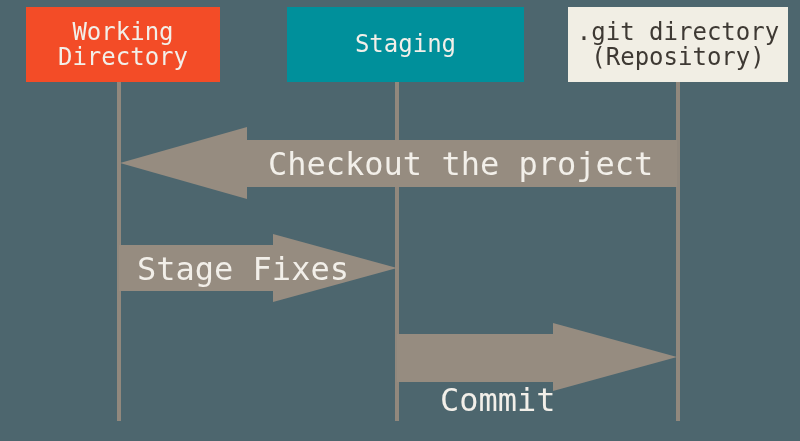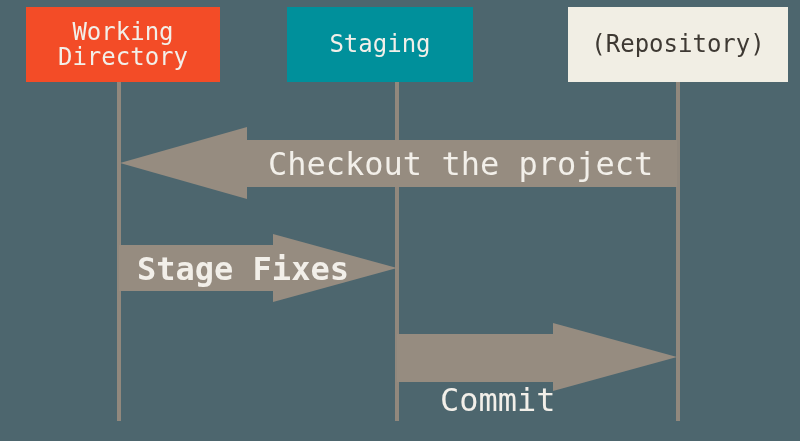--- a/index.html
+++ b/index.html
@@ -23,21 +23,21 @@
     display: flex;
     flex-direction: column;
     align-items: center;
     justify-content: center;
     font-size: 24px;
     line-height: 25px;
     text-align: center;
     white-space: nowrap;
   }
   .col-box.working   { left: 8px;   width: 194px; background: #F34C27; color: #F2EFE9; margin-left: 18px; }
-  .col-box.staging   { left: 287px; width: 186px; background: #00909B; color: #F2EFE9; }
+  .col-box.staging   { left: 287px; width: 237px; background: #00909B; color: #F2EFE9; }
   .col-box.gitdir    { left: 568px; width: 220px; background: #F1EEE4; color: #3E3933; }
 
   
   .lifeline {
     position: absolute;
     top: 82px;
     width: 4px;
     height: 339px;
     background: #91887D;
   }
@@ -75,40 +75,41 @@
   }
 
   
   .checkout .arrow-head { left: 120px; top: 127px; }
   .checkout .arrow-body { left: 245px; top: 140px; width: 432px; height: 47px; }
   .checkout .arrow-label { left: 268px; top: 164px; }
 
   
   .stage .arrow-body { left: 119px; top: 245px; width: 154px; height: 46px; }
   .stage .arrow-head { left: 273px; top: 234px; }
-  .stage .arrow-label { left: 137px; top: 269px; font-weight: bold; }
+  .stage .arrow-label { left: 137px; top: 269px; }
 
   
   .commit .arrow-body { left: 397px; top: 334px; width: 156px; height: 48px; }
   .commit .arrow-head { left: 553px; top: 323px; }
   .commit .arrow-label { left: 440px; top: 359px; margin-top: 41px; }
 </style>
 </head>
 <body>
 
 <div class="canvas">
 
   <div class="col-box working">
     <span>Working</span>
     <span>Directory</span>
   </div>
   <div class="col-box staging">
     <span>Staging</span>
   </div>
   <div class="col-box gitdir">
+    <span>.git directory</span>
     <span>(Repository)</span>
   </div>
 
   <div class="lifeline l1"></div>
   <div class="lifeline l2"></div>
   <div class="lifeline l3"></div>
 
   <div class="arrow checkout">
     <div class="arrow-head point-left"></div>
     <div class="arrow-body"></div>

